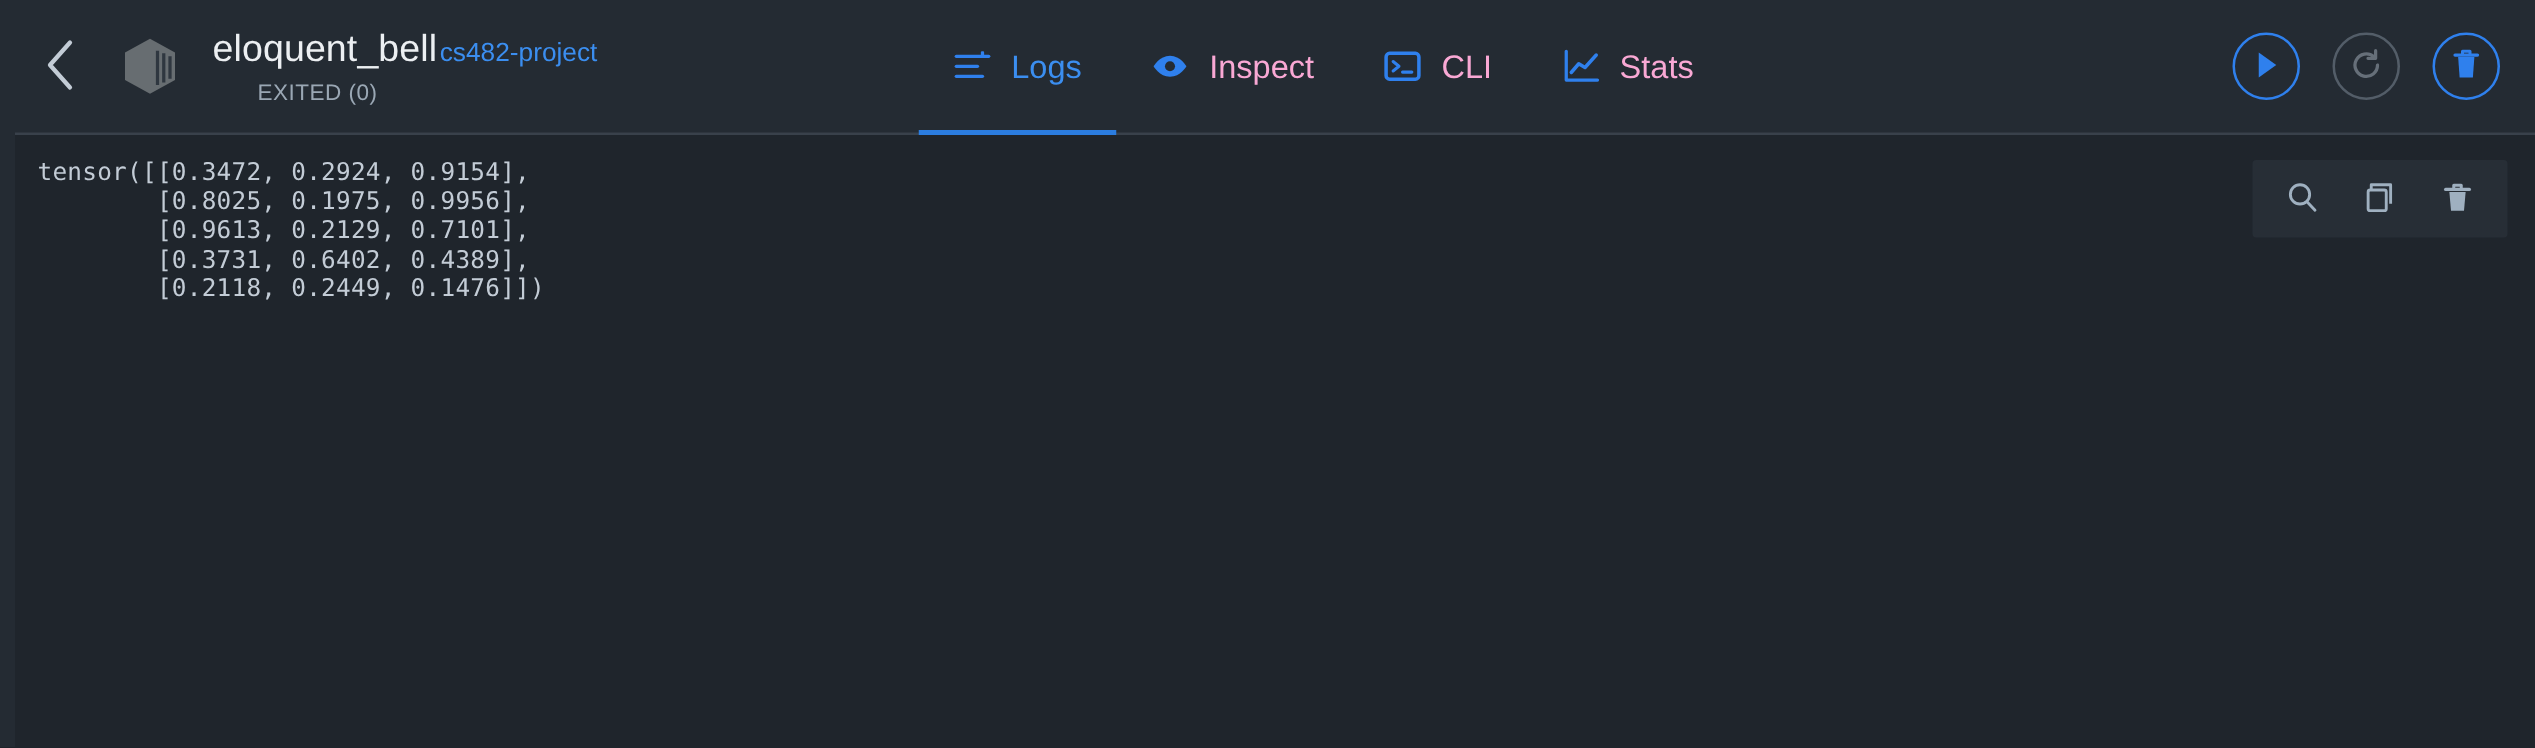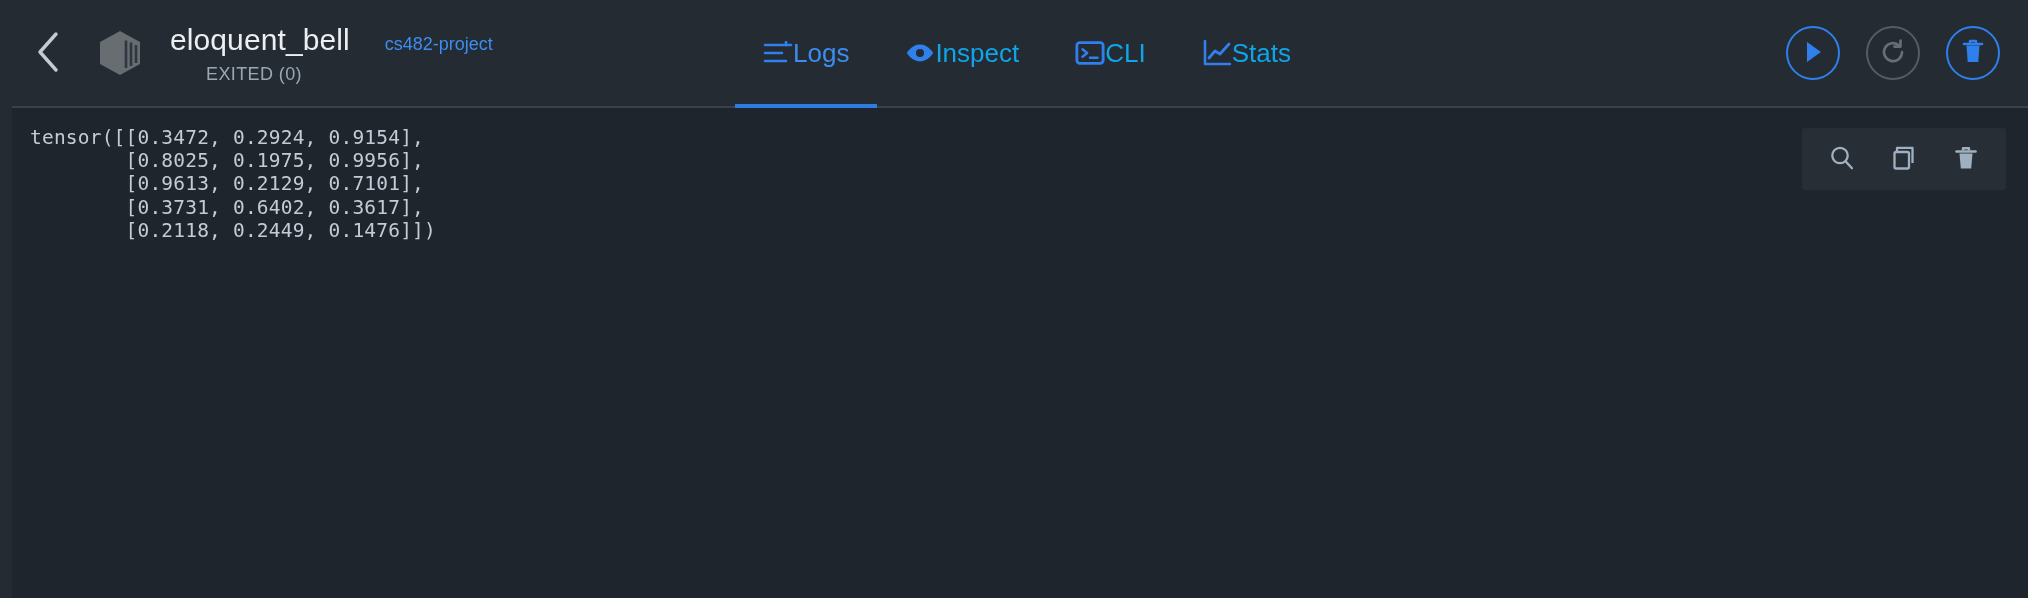--- a/index.html
+++ b/index.html
@@ -73,39 +73,38 @@
   .title-block {
     display: flex;
     flex-direction: column;
     justify-content: center;
     padding-top: 2px;
   }
 
   .title-row {
     display: flex;
     align-items: baseline;
-    gap: 14px;
+    gap: 2px;
   }
 
   .container-name {
     font-size: 30px;
     color: #eceff2;
     font-weight: 400;
     letter-spacing: 0.1px;
     line-height: 1.15;
     white-space: nowrap;
   }
 
   .project-tag {
-    font-size: 18px;
+    font-size: 21px;
     color: #3b8ef0;
     font-weight: 400;
     white-space: nowrap;
     cursor: pointer;
-    margin-left: 21px;
   }
 
   .status-line {
     font-size: 18px;
     color: #9aa7b4;
     letter-spacing: 0.4px;
     margin-top: 6px;
     white-space: nowrap;
     margin-left: 36px;
   }
@@ -118,30 +117,31 @@
     height: 100%;
     display: flex;
     align-items: center;
   }
 
   .tab {
     position: relative;
     height: 100%;
     display: flex;
     align-items: center;
+    gap: 16px;
     padding: 0 28px;
     cursor: pointer;
     background: none;
     border: none;
     user-select: none;
   }
 
   .tab .tab-label {
     font-size: 26px;
-    color: #0ea5e9;
+    color: #f9a8d4;
     font-weight: 400;
     white-space: nowrap;
   }
 
   .tab.active .tab-label { color: #3b8ef0; }
 
   .tab.active::after {
     content: "";
     position: absolute;
     left: 0;
@@ -349,21 +349,21 @@
 
       </div>
 
     </div>
 
     <div class="log-area">
 
       <pre class="log-content">tensor([[0.3472, 0.2924, 0.9154],
         [0.8025, 0.1975, 0.9956],
         [0.9613, 0.2129, 0.7101],
-        [0.3731, 0.6402, 0.3617],
+        [0.3731, 0.6402, 0.4389],
         [0.2118, 0.2449, 0.1476]])</pre>
 
       <div class="log-toolbar">
 
         <button class="tool-btn">
           <span>
             <svg width="28" height="28" viewBox="0 0 28 28" fill="none">
               <circle cx="12" cy="11.5" r="7.7" stroke="#9fb0c0" stroke-width="2.3" fill="none"></circle>
               <path d="M17.6 17.4 L24 24.2" stroke="#9fb0c0" stroke-width="2.3" stroke-linecap="round"></path>
             </svg>

